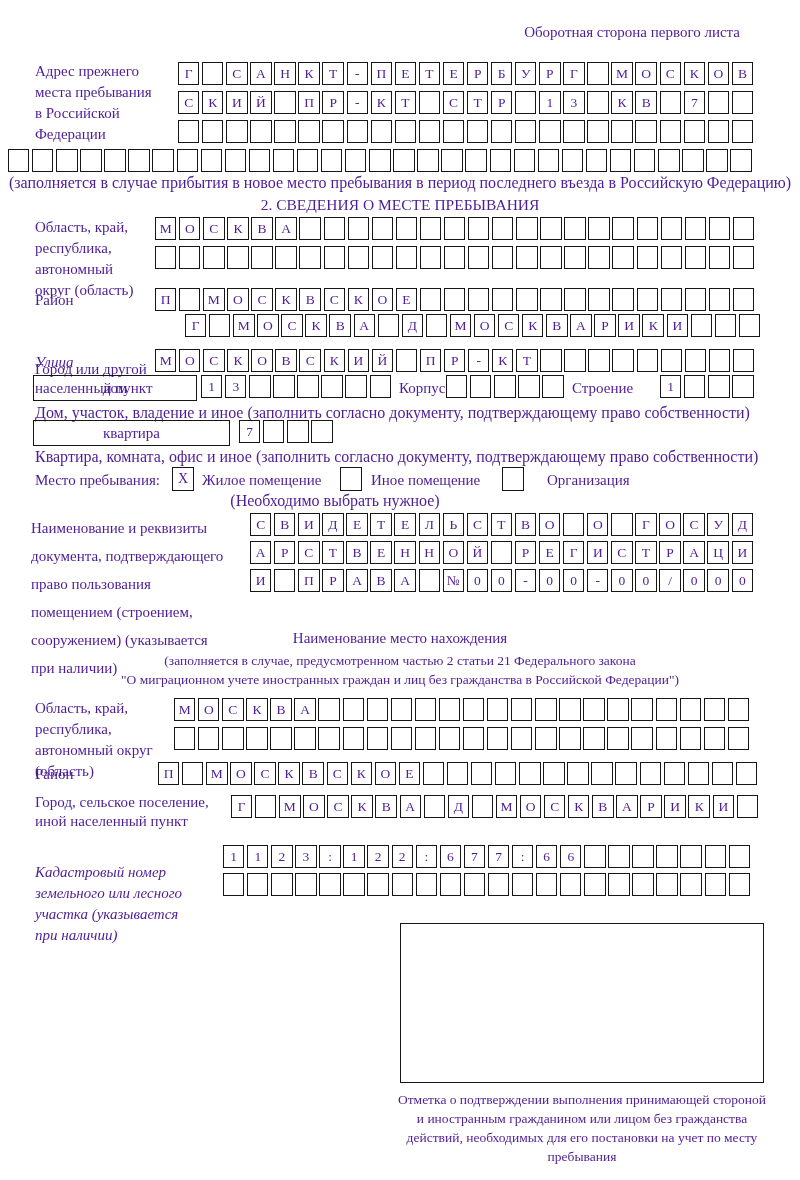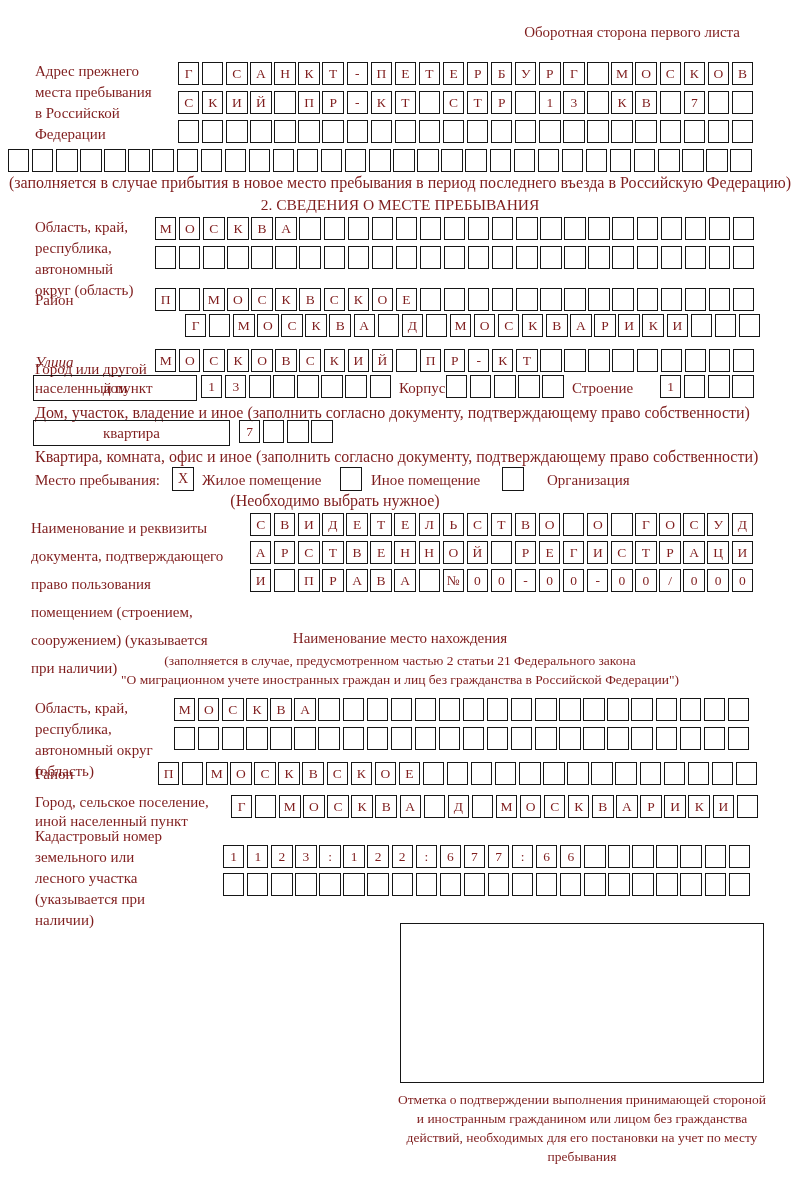--- a/index.html
+++ b/index.html
@@ -1,17 +1,17 @@
 <!DOCTYPE html>
 <html><head>
 <meta charset="utf-8">
 <style>
   html,body{margin:0;padding:0;background:#fff;}
   .page{position:relative;width:800px;height:1180px;background:#fff;overflow:hidden;
-        font-family:"Liberation Serif","DejaVu Serif",serif;color:#7f1d1d;}
+        font-family:"Liberation Serif","DejaVu Serif",serif;color:#4c1d95;}
   .abs{position:absolute;}
   .label{font-size:15px;line-height:21px;}
   .cellrow{position:absolute;display:flex;}
   .cell{flex:none;width:21.4px;height:23px;margin-right:2.7px;border:1.5px solid #161616;
         box-sizing:border-box;display:flex;align-items:center;justify-content:center;
         font-size:13.5px;line-height:1;}
   .widebox{position:absolute;border:1.5px solid #161616;box-sizing:border-box;height:26px;
         display:flex;align-items:center;justify-content:center;font-size:15px;}
   .chk{position:absolute;width:22px;height:24px;border:1.5px solid #161616;box-sizing:border-box;
         display:flex;align-items:center;justify-content:center;font-size:14px;}
@@ -508,21 +508,21 @@
       <span class="cell">К</span>
       <span class="cell">В</span>
       <span class="cell">А</span>
       <span class="cell">Р</span>
       <span class="cell">И</span>
       <span class="cell">К</span>
       <span class="cell">И</span>
       <span class="cell"></span>
     </div>
 
-  <div class="abs label" style="left:35px;top:826px;width:150px;">Кадастровый номер земельного или лесного участка (указывается при наличии)</div>
+  <div class="abs label" style="left:35px;top:862px;width:150px;font-style:italic;">Кадастровый номер земельного или лесного участка (указывается при наличии)</div>
   <div class="cellrow" style="left:223px;top:845px;">
       <span class="cell">1</span>
       <span class="cell">1</span>
       <span class="cell">2</span>
       <span class="cell">3</span>
       <span class="cell">:</span>
       <span class="cell">1</span>
       <span class="cell">2</span>
       <span class="cell">2</span>
       <span class="cell">:</span>

